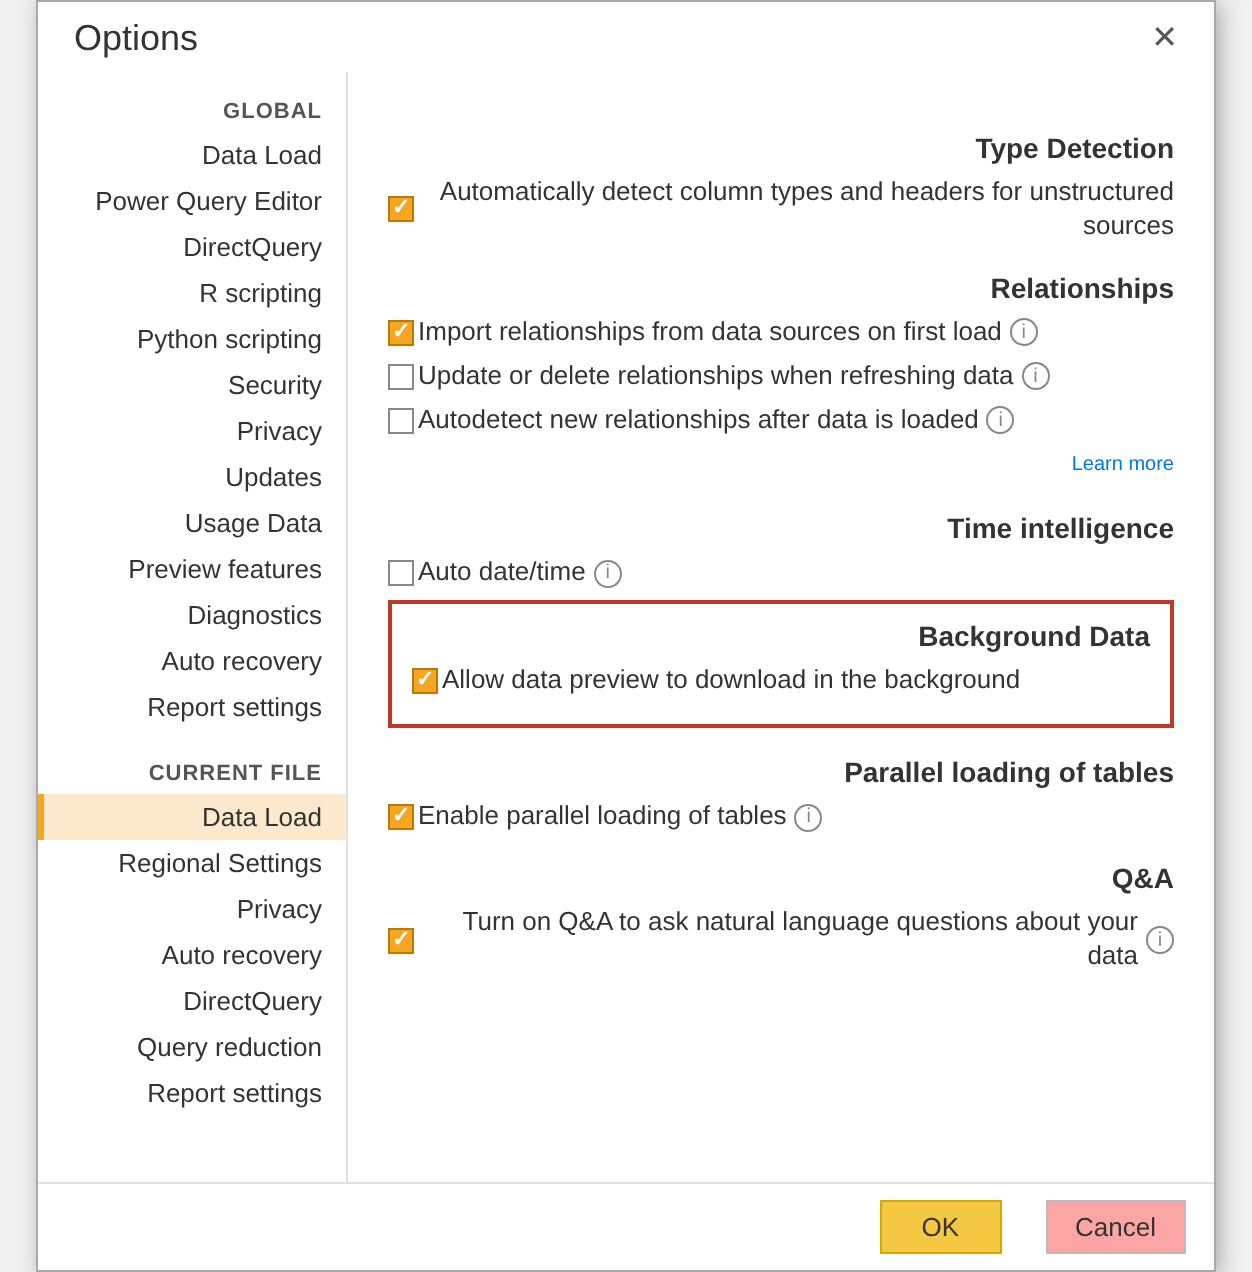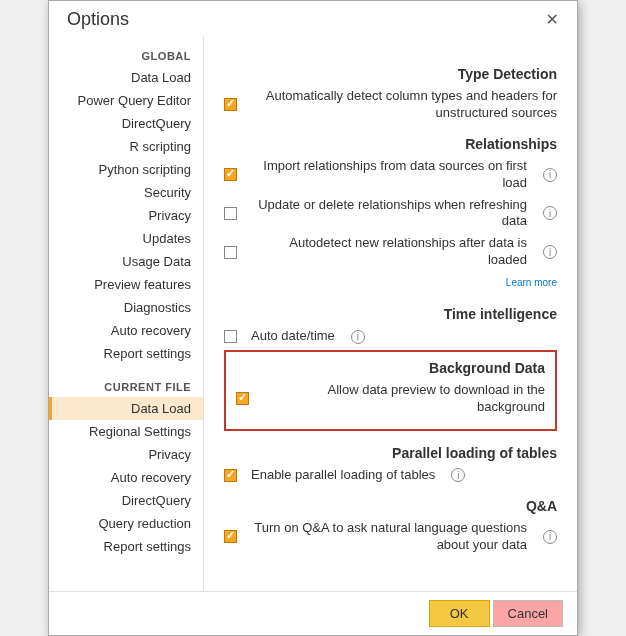--- a/index.html
+++ b/index.html
@@ -6,21 +6,21 @@
     body {
       font-family: 'Segoe UI', Arial, sans-serif;
       font-size: 13px;
       background: #f0f0f0;
       display: flex;
       align-items: center;
       justify-content: center;
       min-height: 100vh;
     }
     .dialog {
-      width: 530px;
+      width: 590px;
       height: 636px;
       background: #fff;
       border: 1px solid #aaa;
       box-shadow: 2px 2px 10px rgba(0,0,0,0.3);
       display: flex;
       flex-direction: column;
       position: relative;
     }
     .dialog-titlebar {
       display: flex;
@@ -86,21 +86,21 @@
       font-weight: 600;
       color: #333;
       margin-bottom: 6px;
       margin-top: 14px;
     }
     .section-title:first-child { margin-top: 16px; }
     .checkbox-row {
       display: flex;
       align-items: center;
       margin-bottom: 5px;
-      gap: 14px;
+      gap: 2px;
     }
     .checkbox-label {
       color: #333;
       font-size: 13px;
       line-height: 1.3;
     }
     .info-icon {
       display: inline-flex;
       align-items: center;
       justify-content: center;
@@ -129,21 +129,21 @@
     }
     .highlighted-section .section-title {
       margin-top: 0;
     }
     .dialog-footer {
       display: flex;
       justify-content: flex-end;
       align-items: center;
       padding: 8px 14px;
       border-top: 1px solid #e0e0e0;
-      gap: 3px;
+      gap: 22px;
     }
     .btn-ok {
       background: #f5c842;
       border: 1px solid #d4a800;
       padding: 5px 20px;
       font-size: 13px;
       cursor: pointer;
       color: #333;
       font-weight: 500;
     }

